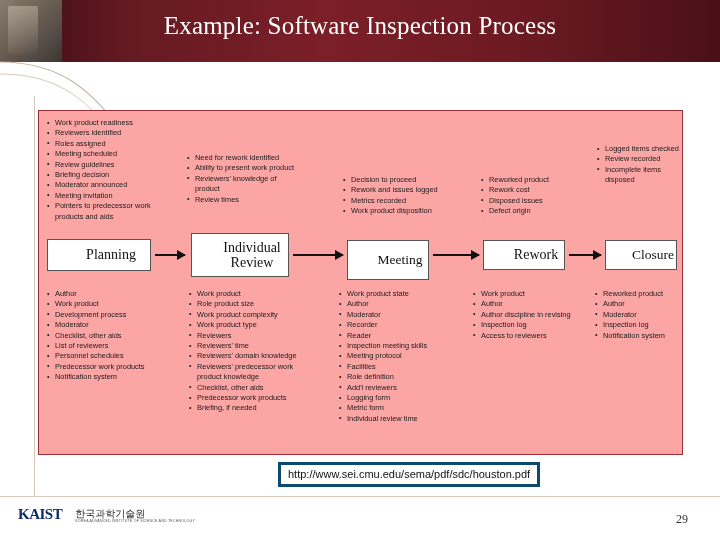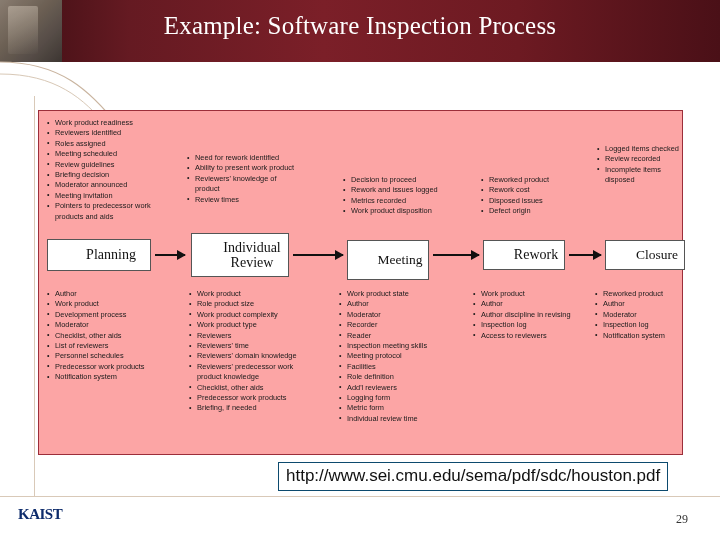--- a/index.html
+++ b/index.html
@@ -129,23 +129,23 @@
     border-left: 9px solid #111111;
     border-top: 5px solid transparent;
     border-bottom: 5px solid transparent;
   }
 
   
   #url-box {
     position: absolute;
     left: 278px; top: 462px;
     padding: 3px 7px 4px 7px;
-    border: 1px solid #0c4a6e;
+    border: 3px solid #0c4a6e;
     background: #ffffff;
-    font-size: 17px;
+    font-size: 11px;
     color: #111111;
     font-family: "Liberation Sans", sans-serif;
   }
 
   
   #footer-line {
     position: absolute;
     left: 0; top: 496px;
     width: 720px;
     height: 1px;
@@ -258,21 +258,21 @@
   <div class="proc-box" style="left:308px; top:129px; width:82px; height:40px; font-size:13.5px;align-items:center;">
     <span>Meeting</span>
   </div>
   <div class="arrow" style="left:394px; top:143px; width:46px;"></div>
 
   <div class="proc-box" style="left:444px; top:129px; width:82px; height:30px; font-size:14px;">
     <span>Rework</span>
   </div>
   <div class="arrow" style="left:530px; top:143px; width:32px;"></div>
 
-  <div class="proc-box" style="left:566px; top:129px; width:80px; height:30px; font-size:13.5px;">
+  <div class="proc-box" style="left:566px; top:129px; width:72px; height:30px; font-size:13.5px;">
     <span>Closure</span>
   </div>
 
   <div class="col-list" style="left:8px; top:178px; width:120px;">
     <ul>
         <li>Author</li>
         <li>Work product</li>
         <li>Development process</li>
         <li>Moderator</li>
         <li>Checklist, other aids</li>
@@ -335,14 +335,18 @@
 
 </div>
 
 <div id="url-box">http://www.sei.cmu.edu/sema/pdf/sdc/houston.pdf</div>
 
 <div id="footer-line"></div>
 <div id="kaist-logo">
   <div id="kaist-mark">
     <span>KAIST</span>
   </div>
+  <div>
+    <div id="kaist-kr">한국과학기술원</div>
+    <div id="kaist-en">KOREA ADVANCED INSTITUTE OF SCIENCE AND TECHNOLOGY</div>
+  </div>
 </div>
 <div id="slide-number">29</div>
 
 </body></html>

